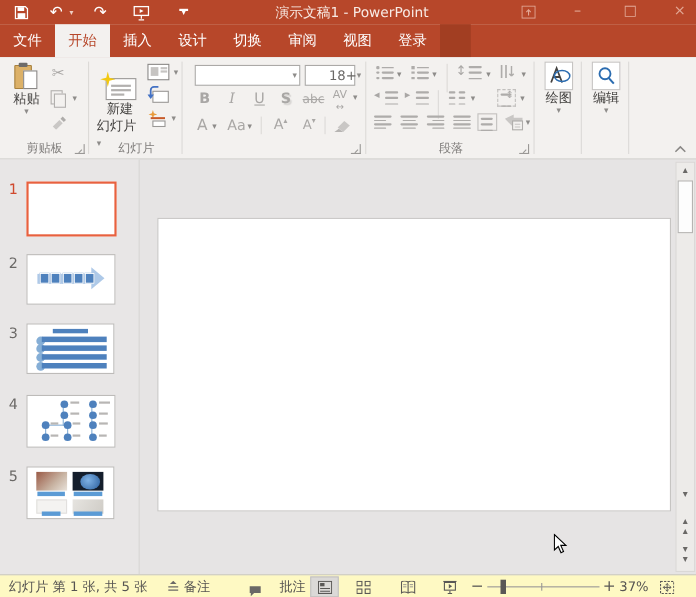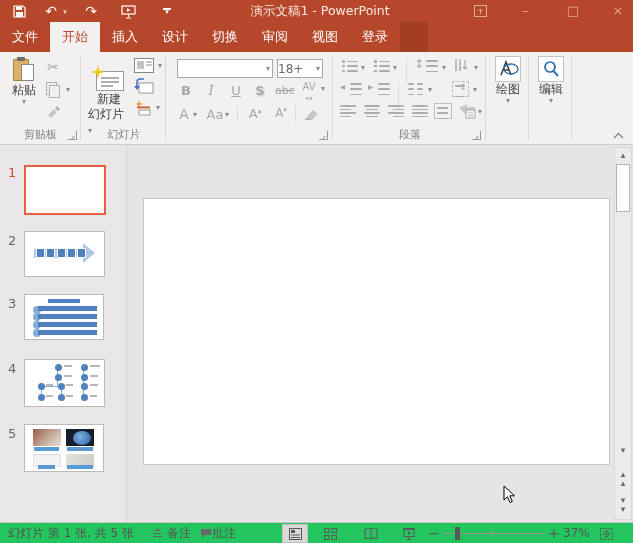--- a/index.html
+++ b/index.html
@@ -42,21 +42,21 @@
 .snum.sel{color:#D0492E}
 .thumb{position:absolute;left:24px;background:#fff;border:1px solid #BDBBB9}
 .thumb.sel{border:2.5px solid #E8613F}
 
 .canvas{position:absolute;left:143px;top:198px;width:467px;height:267px;background:#fff;border:1px solid #C6C4C2}
 
 .vscroll{position:absolute;top:147px;right:1px;width:18px;height:373px;background:#EDEBE9;border:1px solid #DAD8D6}
 .sarrow{position:absolute;left:0;width:16px;height:15px;text-align:center;color:#6a6866;font-size:9px;line-height:15px}
 .sthumb{position:absolute;left:1px;width:14px;height:48px;background:#FDFDFD;border:1px solid #B6B4B2}
 
-.status{position:absolute;bottom:0;left:0;right:0;height:21px;background:#22c55e;border-top:1px solid #C9C7C5;font-size:12px;color:#565452}
+.status{position:absolute;bottom:0;left:0;right:0;height:21px;background:#fef9c3;border-top:1px solid #C9C7C5;font-size:12px;color:#565452}
 .sitem{position:absolute;top:0;height:20px;line-height:20px;white-space:nowrap}
 .viewbtn{position:absolute;top:1px;width:26px;height:19px;display:flex;align-items:center;justify-content:center}
 .viewbtn.pressed{background:#DBD9D7;border:1px solid #C3C1BF}
 svg{display:block}
 </style>
 </head>
 <body>
 
 <div class="app">
 
@@ -176,21 +176,21 @@
       <span class="dd" style="position:absolute;left:74px;top:52px">▾</span>
       <div class="glabel">幻灯片</div>
       <span class="vdiv" style="right:0"></span>
     </div>
 
     <div class="grp" style="left:167px;width:166px">
       <div class="cbox" style="left:10px;top:7px;width:96px">
         <span></span>
         <span class="dd">▾</span>
       </div>
-      <div class="cbox" style="left:110px;top:7px;width:46px;padding-left:0">
+      <div class="cbox" style="left:110px;top:7px;width:46px;padding-left:21px">
         <span>18+</span>
         <span class="dd">▾</span>
       </div>
       <span class="fbtn" style="left:12px;top:31px;width:14px;font-weight:bold">B</span>
       <span class="fbtn" style="left:38px;top:31px;width:12px;font-style:italic;font-family:'DejaVu Serif',serif">I</span>
       <span class="fbtn" style="left:62px;top:31px;width:14px;text-decoration:underline">U</span>
       <span class="fbtn" style="left:86px;top:31px;width:14px;font-weight:bold;text-shadow:1.5px 1.5px 1px #D8D6D4">S</span>
       <span class="fbtn" style="left:106px;top:32px;width:24px;font-size:11px;text-decoration:line-through">abc</span>
       <span class="fbtn" style="left:132px;top:29px;width:20px;font-size:10px">
         <span>AV</span><br>
@@ -473,21 +473,21 @@
     <span class="sitem" style="left:8px">幻灯片 第 1 张, 共 5 张</span>
     <span class="sitem" style="left:152px;display:flex;align-items:center;gap:4px">
       <span>
           <svg width="11" height="10" viewBox="0 0 11 10">
             <path d="M5.5 0 l3 3 h-6z" fill="#6a6866"></path>
             <path d="M1 5.5 h9 M1 8.5 h9" stroke="#6a6866" stroke-width="1.2"></path>
           </svg>
         </span>
       <span>备注</span>
     </span>
-    <span class="sitem" style="left:200px;display:flex;align-items:center;gap:0">
+    <span class="sitem" style="left:226px;display:flex;align-items:flex-end;gap:16px">
       <span>
           <svg width="12" height="11" viewBox="0 0 12 11">
             <path d="M1 1 h10 v6 h-6 l-3 3 v-3 h-1z" fill="#6a6866"></path>
           </svg>
         </span>
       <span>批注</span>
     </span>
     <span class="viewbtn pressed" style="left:282px">
       <svg width="13" height="12" viewBox="0 0 13 12">
           <rect x="0.5" y="0.5" width="12" height="11" fill="none" stroke="#5a5856"></rect>

